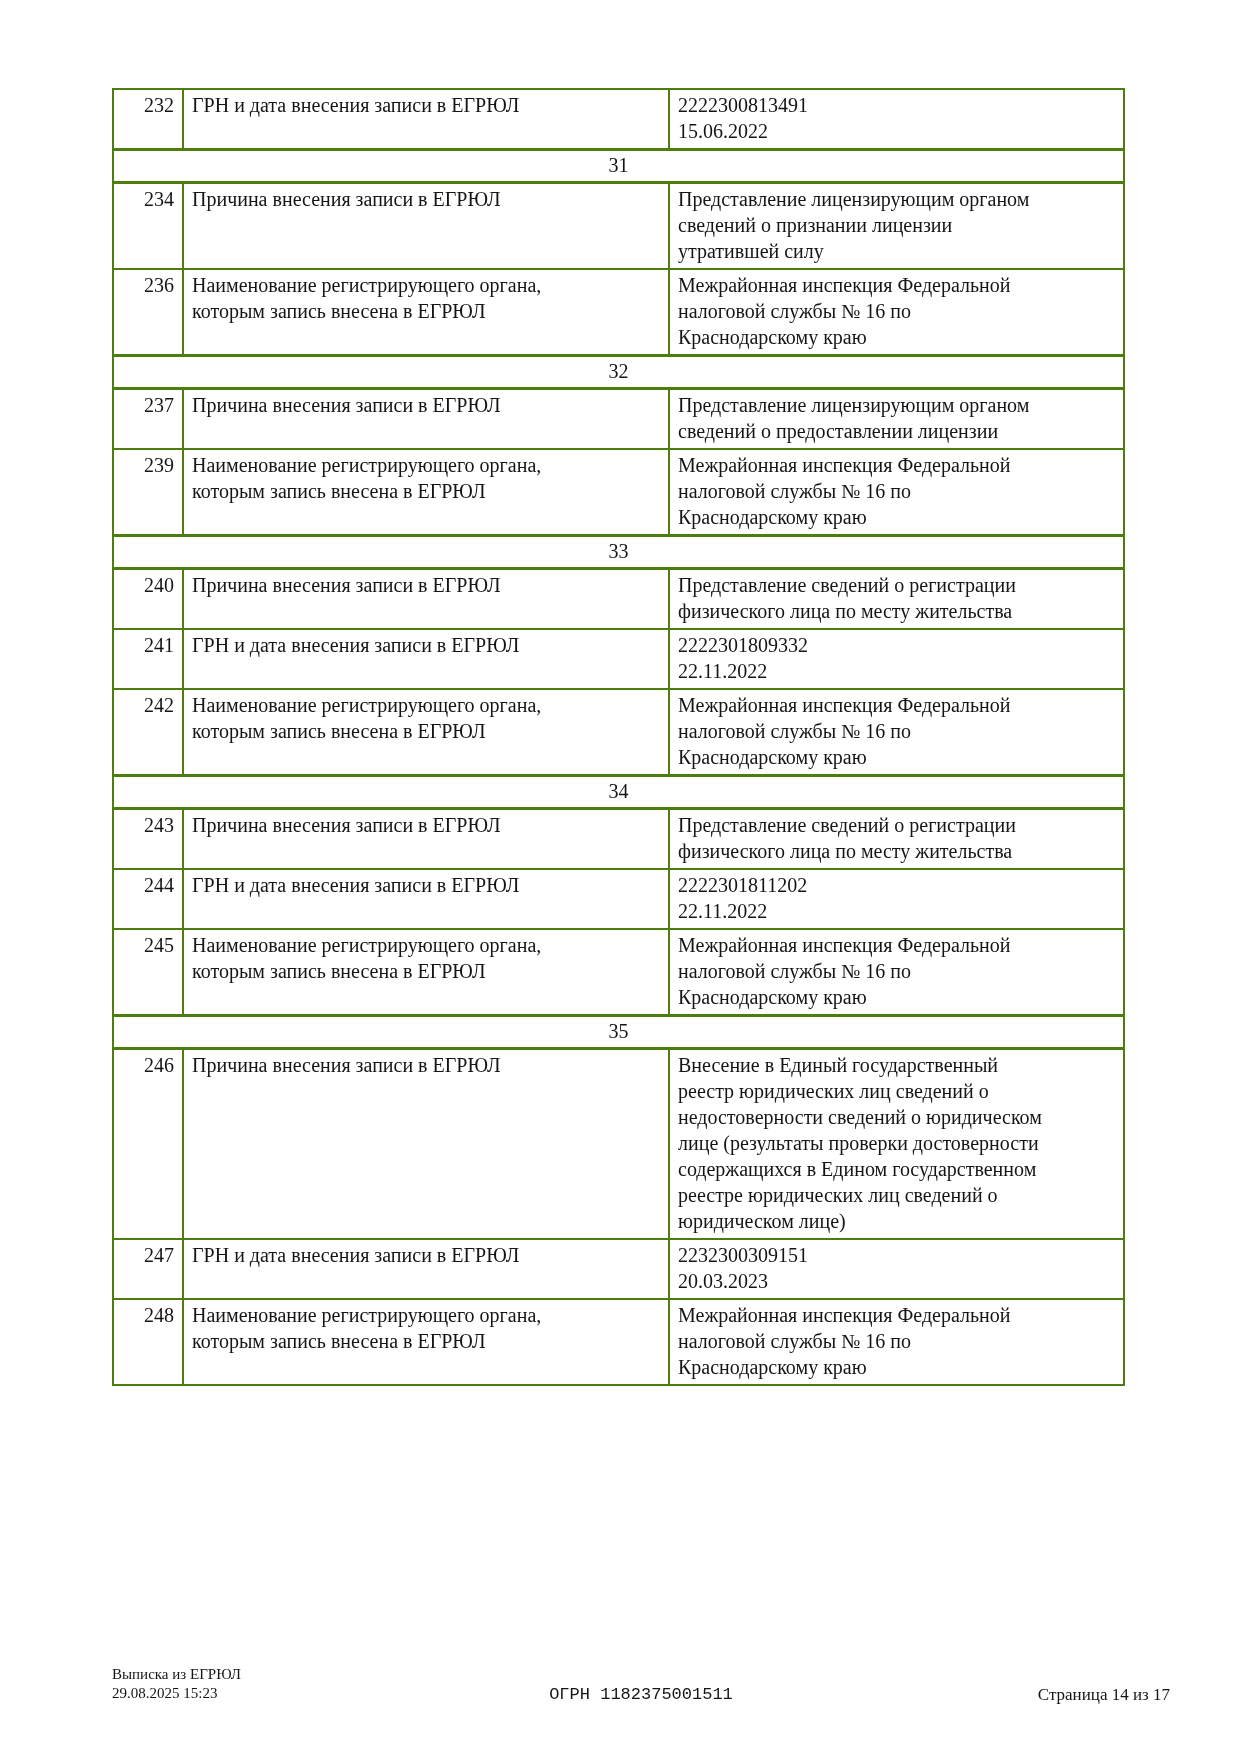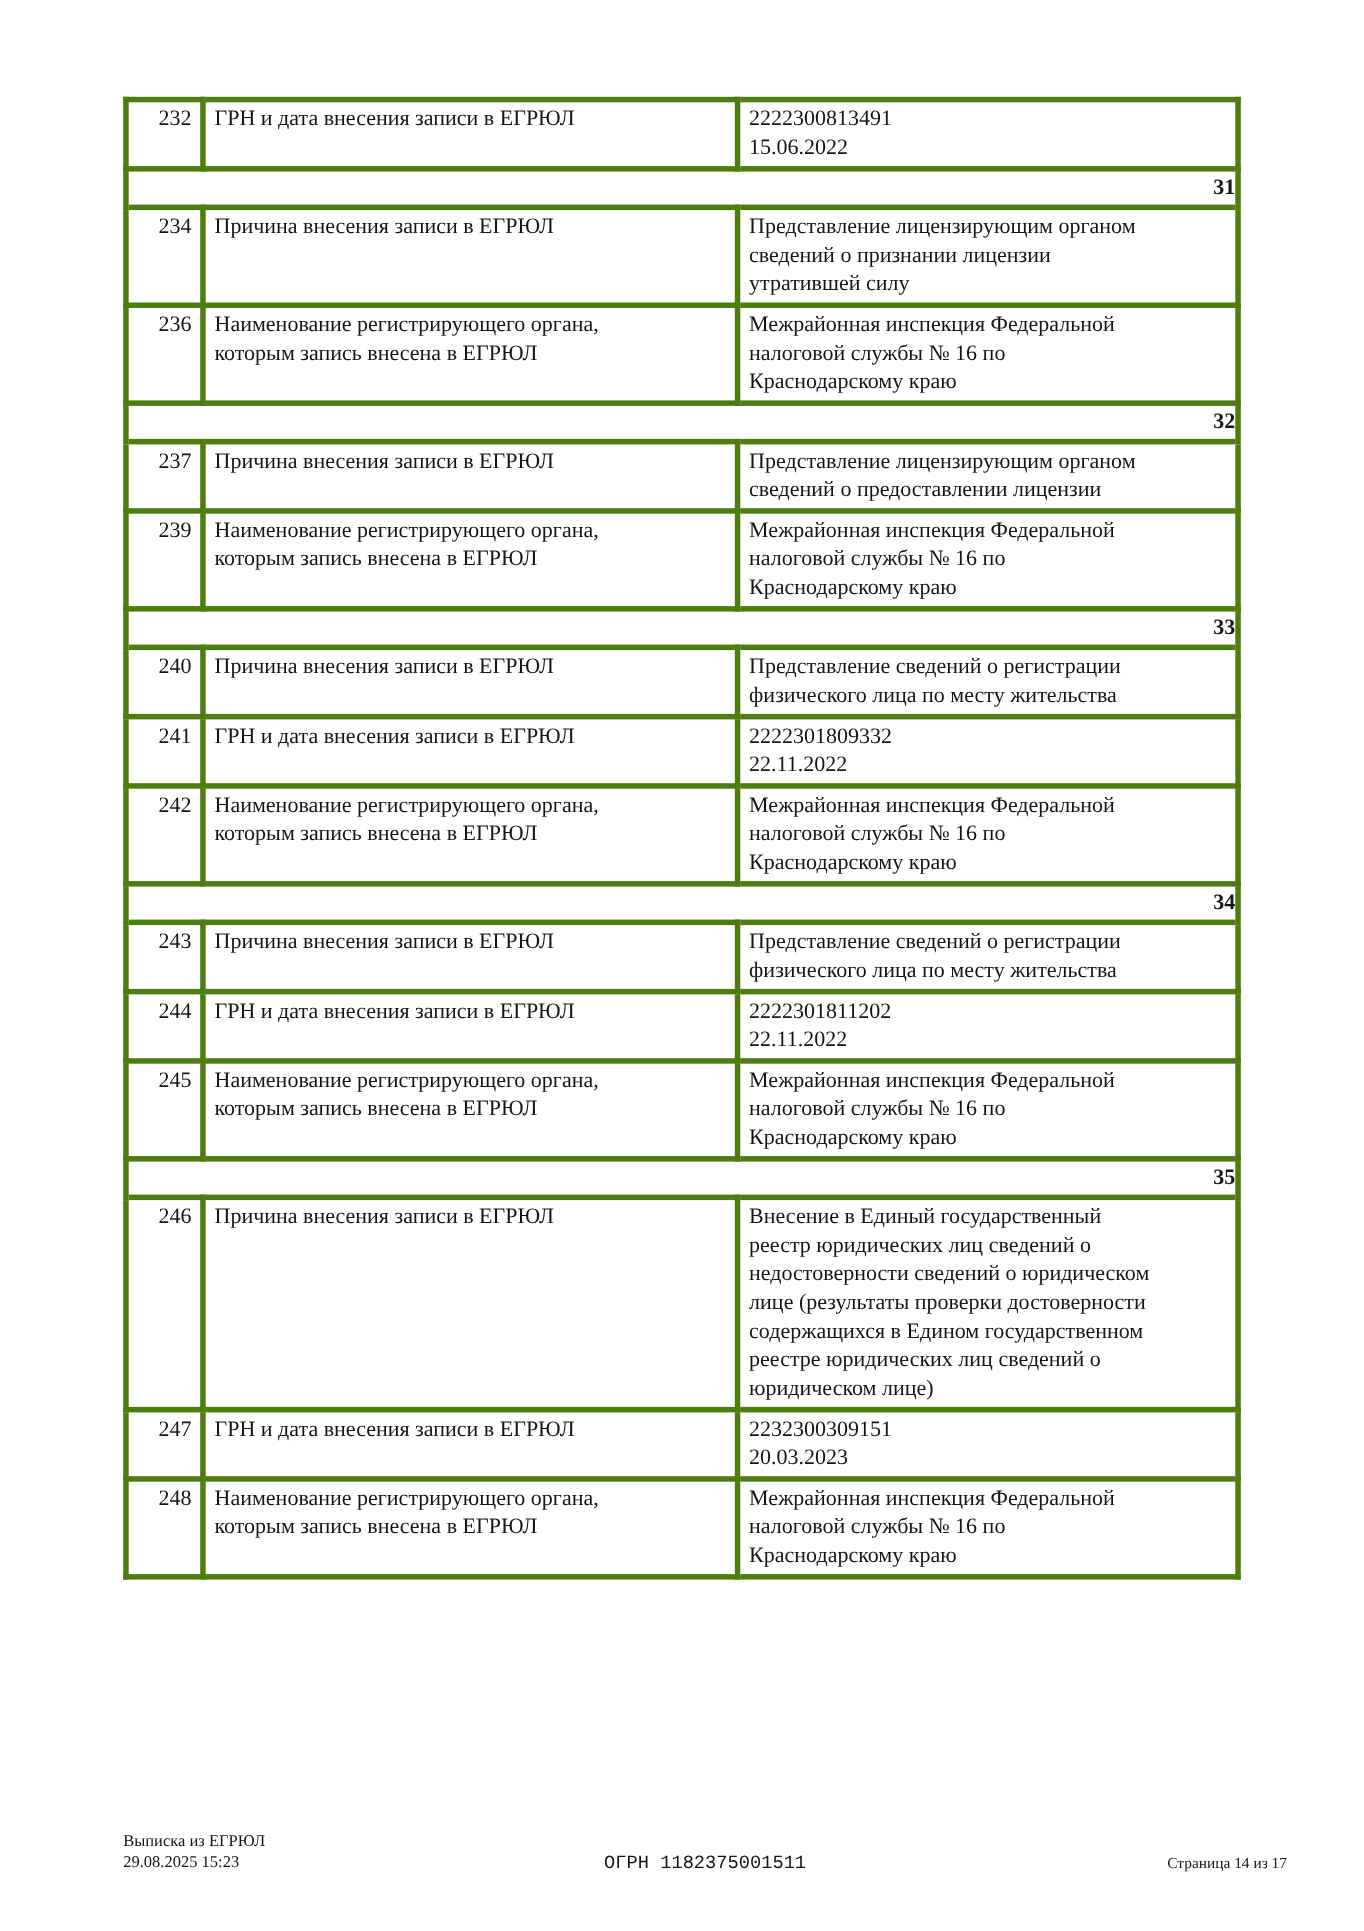--- a/index.html
+++ b/index.html
@@ -18,21 +18,21 @@
   }
   table.egrul {
     position: absolute;
     left: 112px;
     top: 88px;
     width: 1011px;
     border-collapse: collapse;
     table-layout: fixed;
   }
   table.egrul td {
-    border: 5px solid #4d7c0f;
+    border: 2px solid #4d7c0f;
     font-size: 20px;
     line-height: 26px;
     vertical-align: top;
     padding: 2px 8px 4px 8px;
     white-space: pre-line;
     overflow: hidden;
   }
   td.num-cell {
     text-align: right;
     padding-right: 13px;
@@ -40,22 +40,22 @@
   }
   td.label-cell {
     padding-left: 7px;
     padding-right: 40px;
   }
   td.value-cell {
     padding-left: 9px;
     padding-right: 6px;
   }
   tr.section-row td {
-    text-align: right;
-    font-weight: bold;
+    text-align: center;
+    font-weight: normal;
     padding: 1px 0 3px 0;
     border-top-width: 3px;
     border-bottom-width: 3px;
     white-space: nowrap;
   }
   .footer {
     position: absolute;
     left: 112px;
     right: 70px;
     top: 1665px;
@@ -73,21 +73,21 @@
     right: 0;
     top: 20px;
     text-align: center;
     font-size: 17px;
     font-family: Liberation Mono, monospace;
   }
   .footer-right {
     position: absolute;
     right: 0;
     top: 20px;
-    font-size: 14px;
+    font-size: 17px;
   }
 </style>
 </head>
 <body>
 
 <div class="page">
 
   <table class="egrul">
     <colgroup>
       <col style="width:70px">

